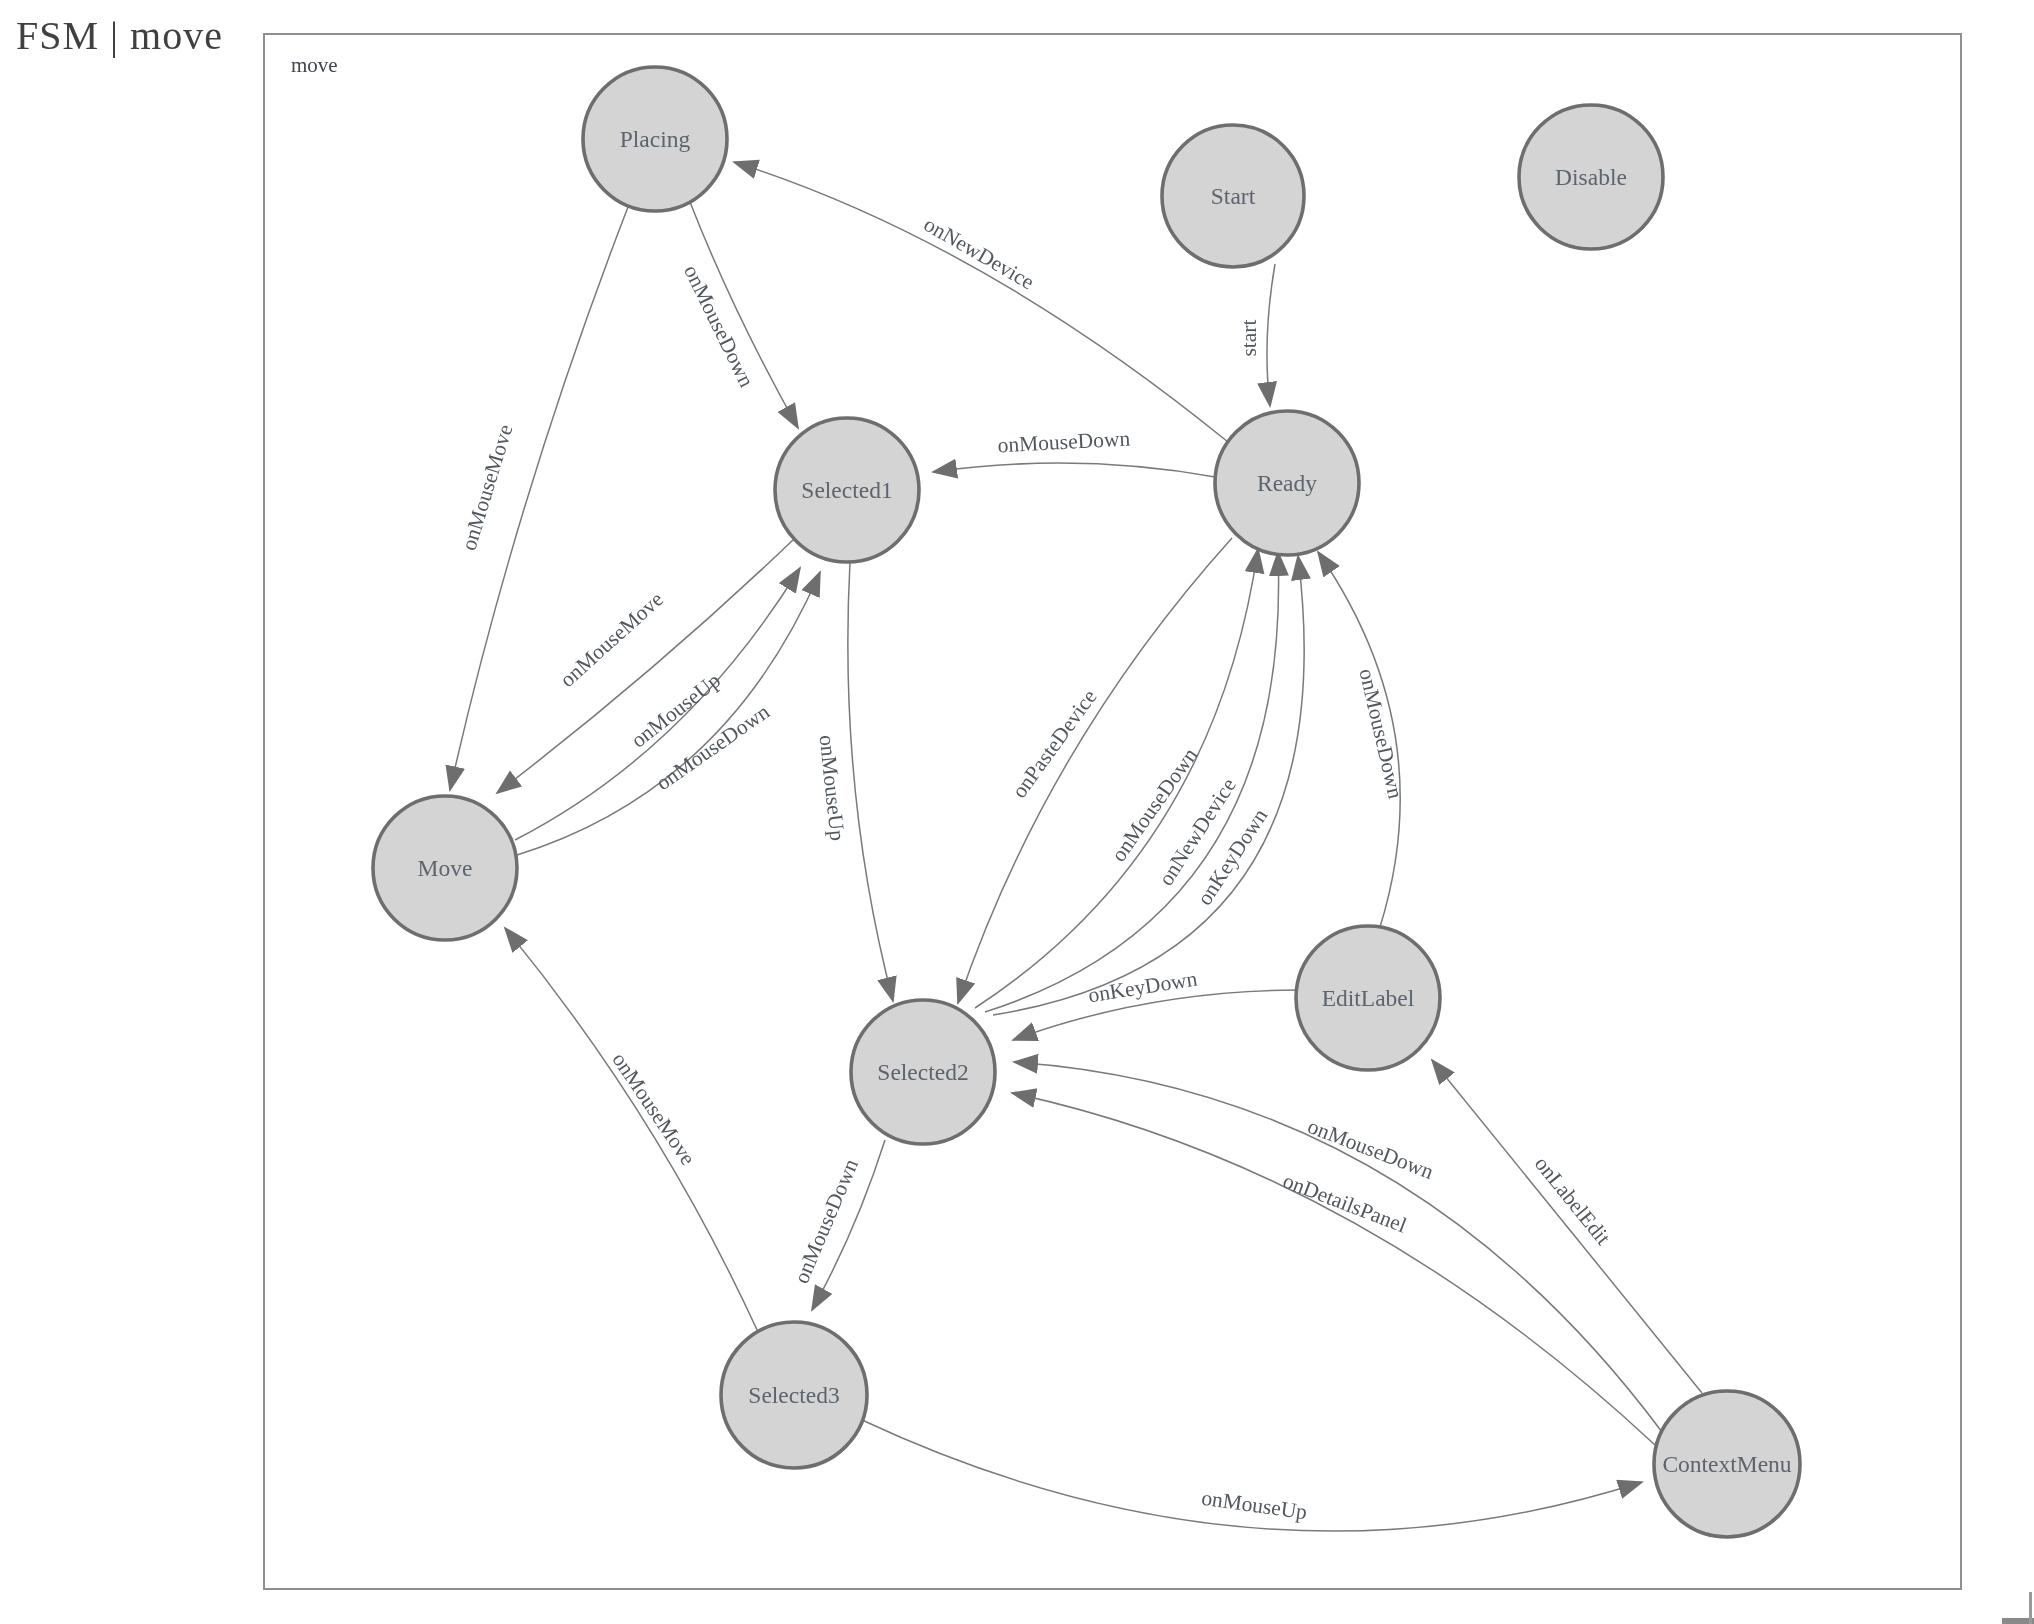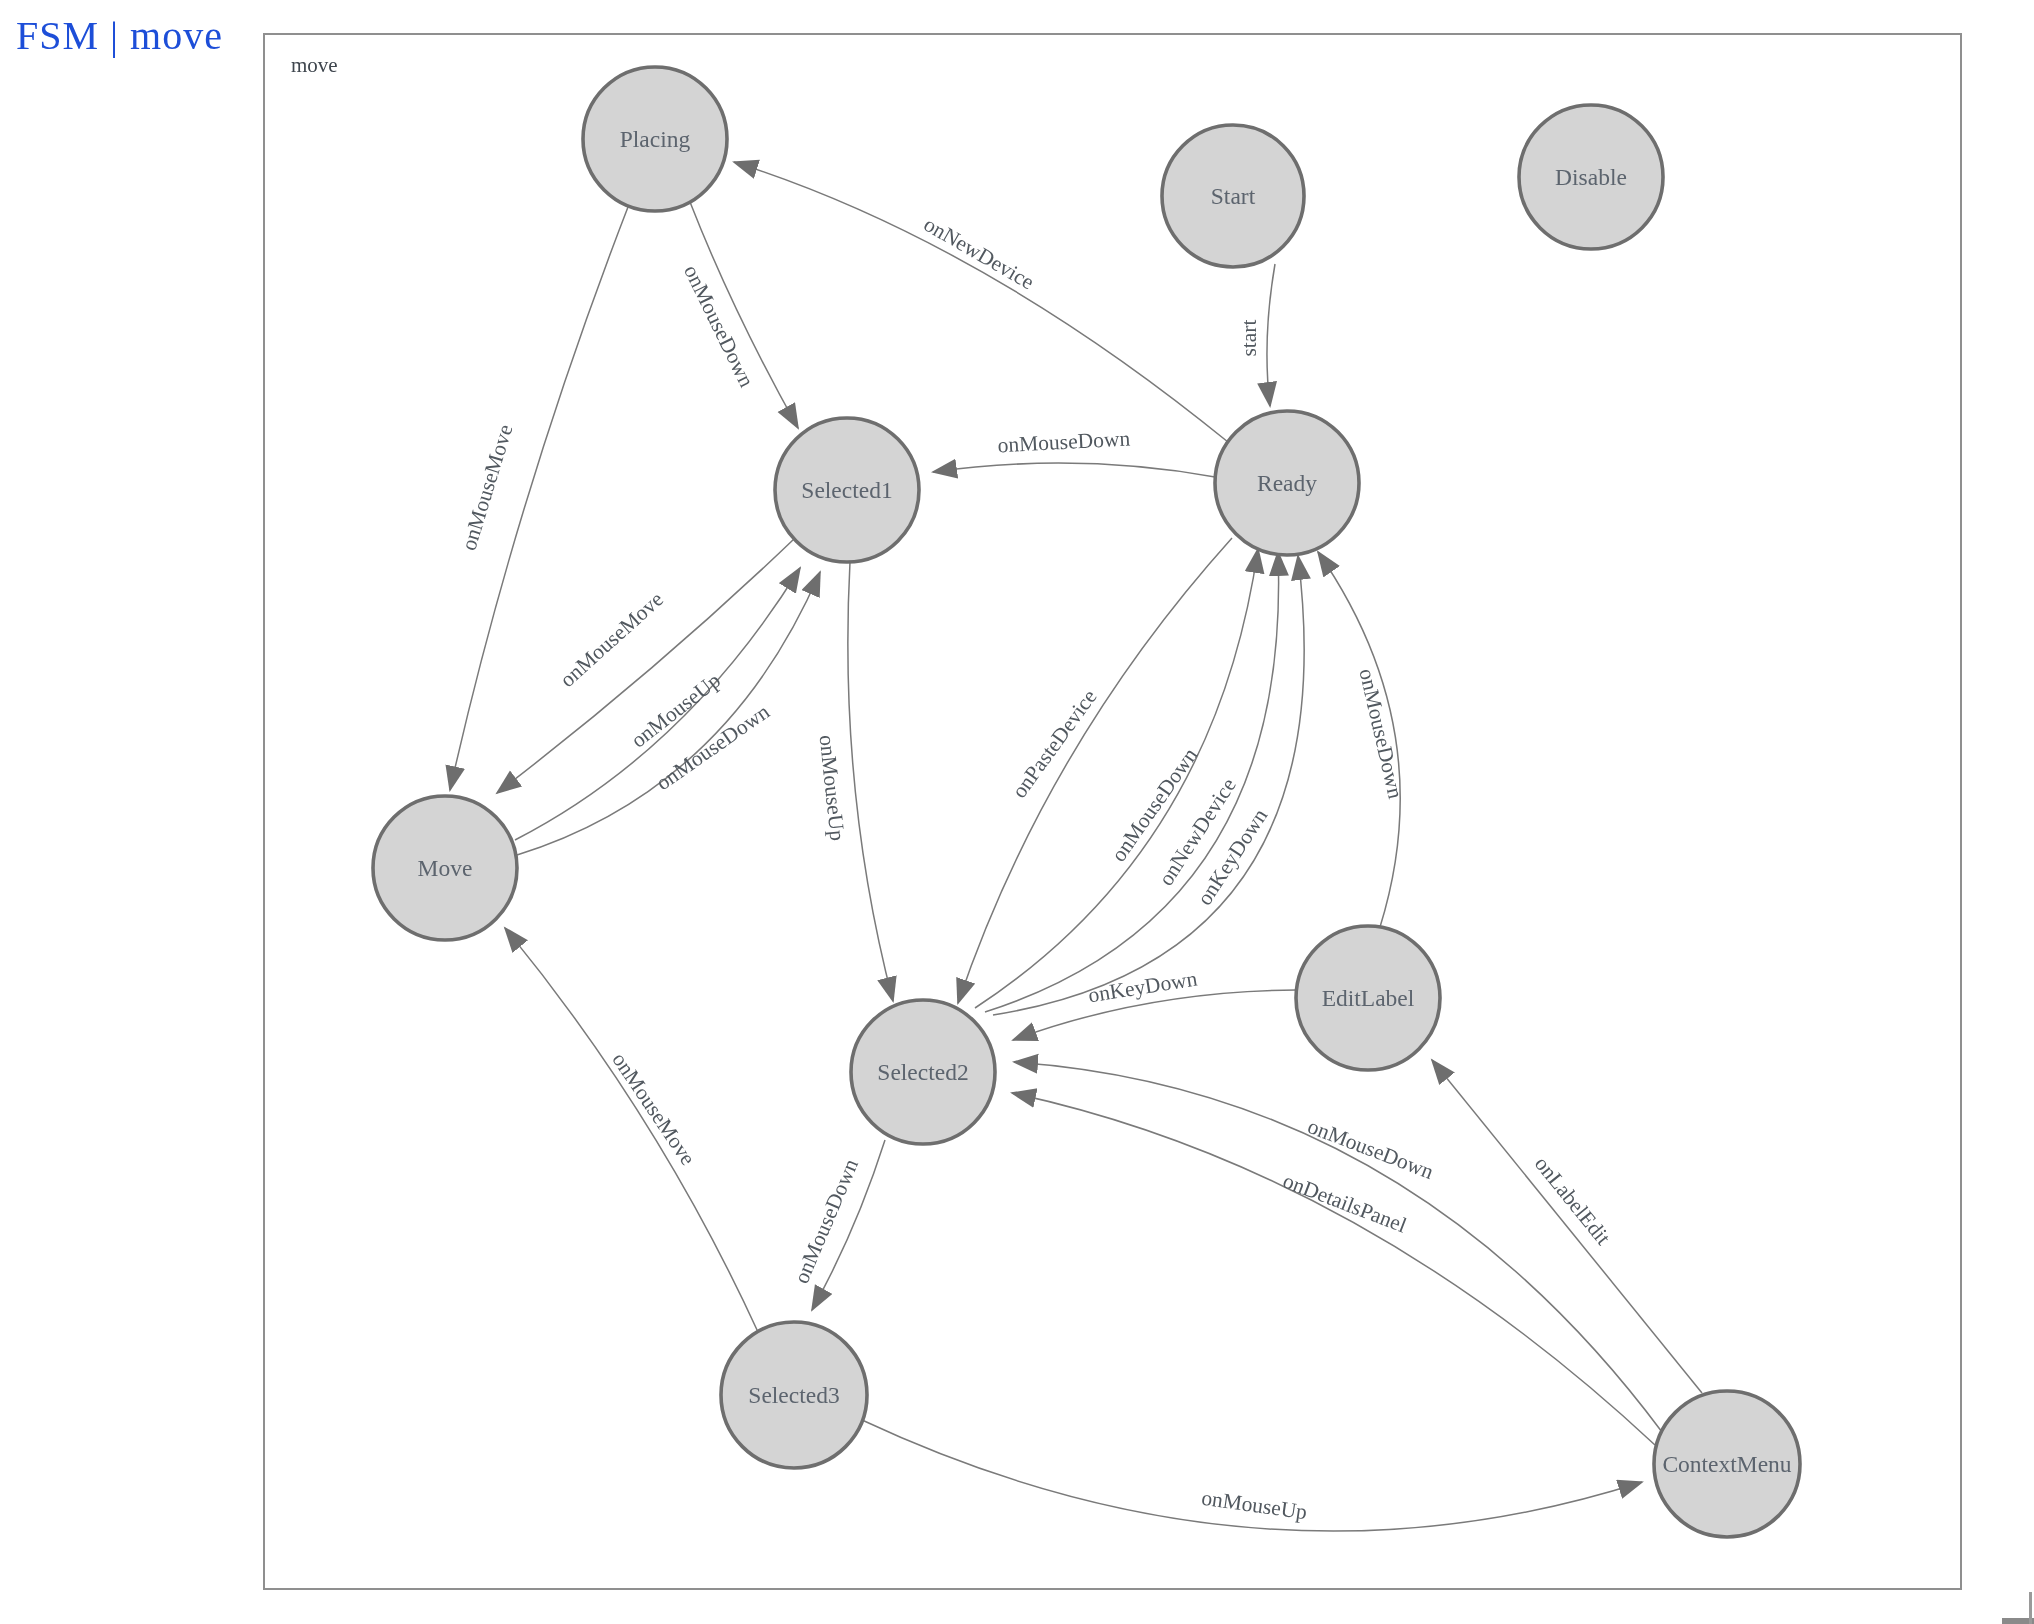--- a/index.html
+++ b/index.html
@@ -1,21 +1,21 @@
 <!DOCTYPE html>
 <html><head>
 <meta charset="utf-8">
 <style>
   html,body{margin:0;padding:0;}
   body{
     width:2034px;height:1624px;position:relative;background:#ffffff;
     font-family:"Liberation Serif","DejaVu Serif",serif;overflow:hidden;
   }
   .page-title{
-    position:absolute;left:16px;top:12px;font-size:40px;color:#1d4ed8;
+    position:absolute;left:16px;top:12px;font-size:40px;color:#404040;
     letter-spacing:1px;white-space:pre;
   }
   .diagram-frame{
     position:absolute;left:263px;top:33px;width:1699px;height:1557px;
     border:2px solid #8f8f8f;background:#ffffff;box-sizing:border-box;
   }
   .frame-label{
     position:absolute;left:26px;top:18px;font-size:21px;color:#3f464e;
   }
   #diagram-svg{position:absolute;left:0;top:0;}

